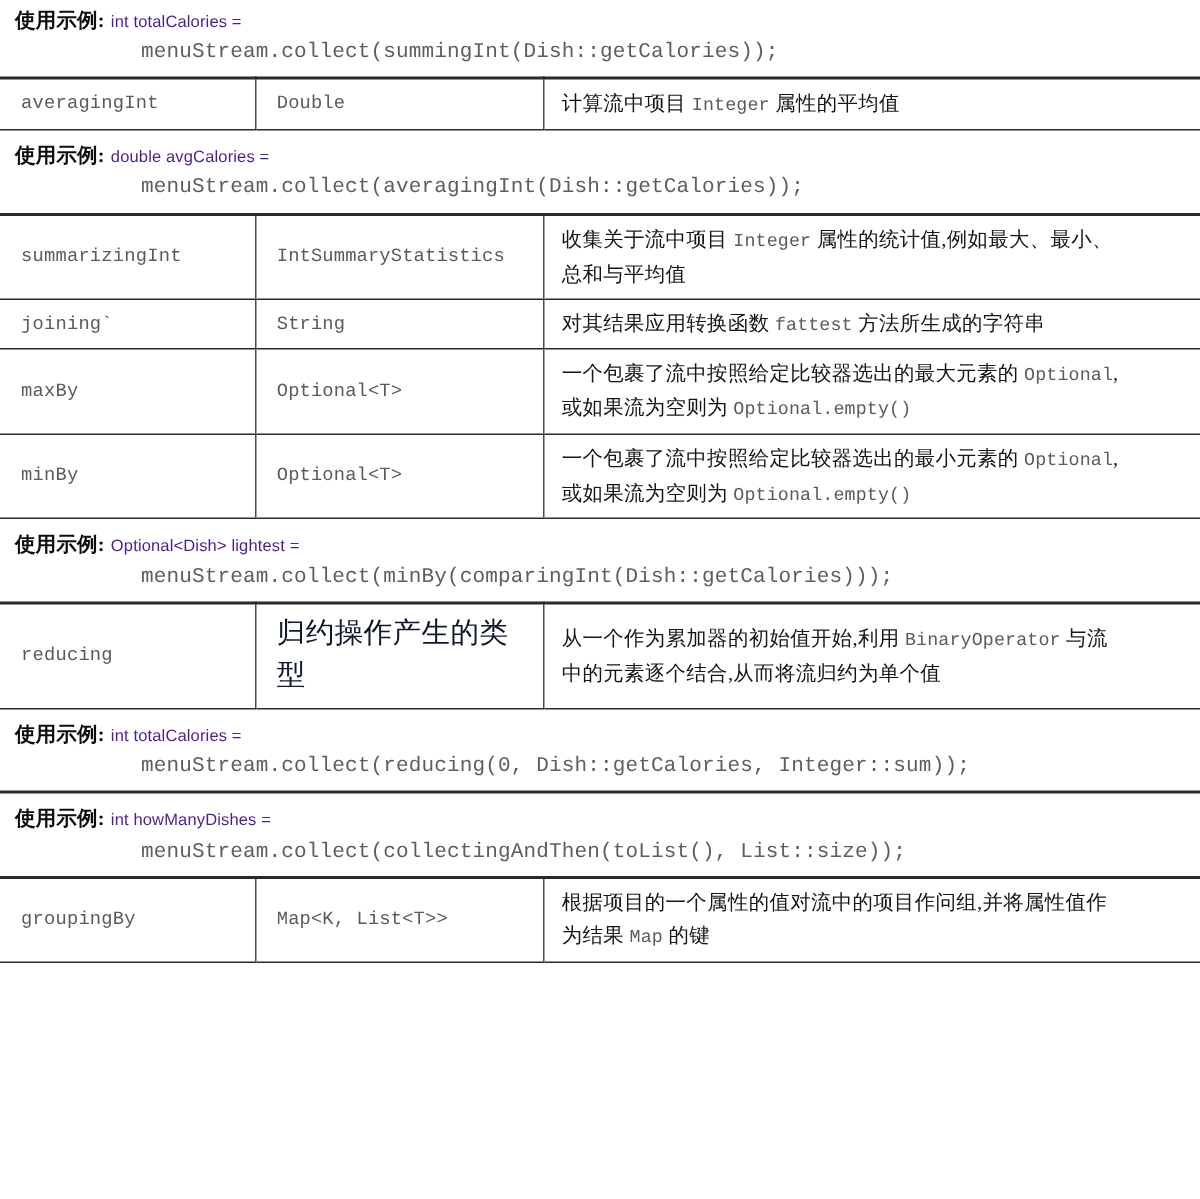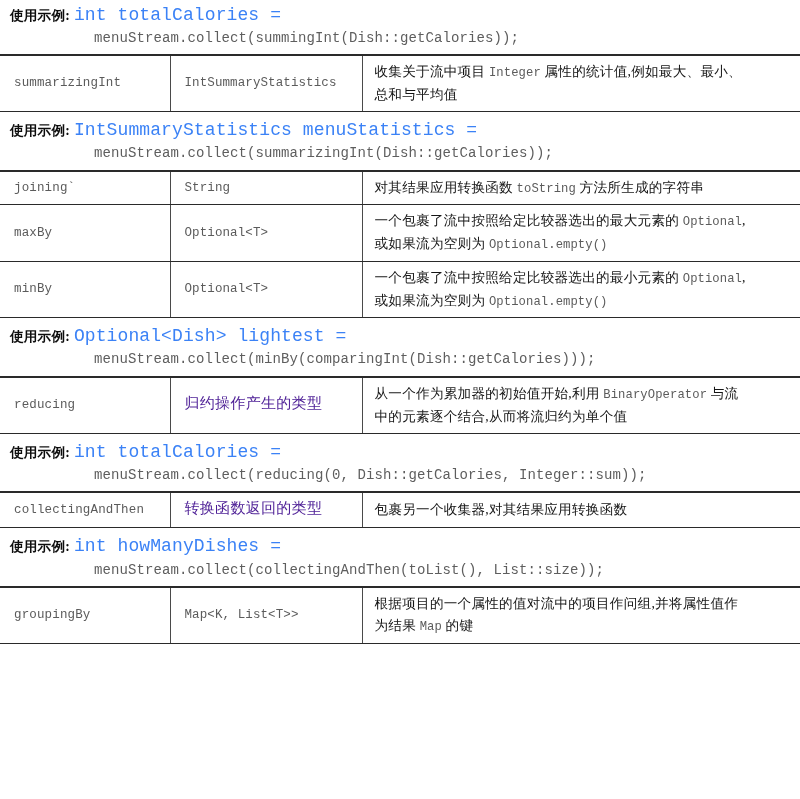--- a/index.html
+++ b/index.html
@@ -48,23 +48,23 @@
   tr.def-row > td.type-cell {
     padding: 6px 6px 6px 14px;
     font-family: "Liberation Mono", monospace;
     font-size: 12.5px;
     color: #5b5b5b;
     letter-spacing: 0.1px;
     border-left: 1.4px solid #4a4a4a;
     line-height: 1.5;
   }
   tr.def-row > td.type-cell.cn {
-    font-family: Liberation Mono, monospace;
-    font-size: 15px;
-    color: #4c1d95;
+    font-family: Liberation Sans, sans-serif;
+    font-size: 19px;
+    color: #0f172a;
     letter-spacing: 0.3px;
   }
   tr.def-row > td.desc-cell {
     padding: 5px 8px 5px 12px;
     border-left: 1.4px solid #4a4a4a;
     font-size: 13.6px;
     color: #151515;
     line-height: 1.62;
     letter-spacing: 0.25px;
   }
@@ -85,23 +85,23 @@
   }
   .ex-label {
     font-family: "Liberation Serif", serif;
     font-weight: bold;
     font-size: 13.6px;
     color: #0d0d0d;
     letter-spacing: 0.2px;
     margin-top: 21px;
   }
   .ex-code-1, .ex-code-2 {
-    font-family: Liberation Mono, monospace;
-    font-size: 18px;
-    color: #3b82f6;
+    font-family: Liberation Sans, sans-serif;
+    font-size: 11px;
+    color: #4c1d95;
     letter-spacing: 0.1px;
     white-space: pre;
   }
   .ex-line1 { line-height: 1.45; }
   .ex-line2 {
     line-height: 1.45;
     padding-left: 84px;
     white-space: pre;
     font-family: "Liberation Mono", monospace;
     font-size: 14px;
@@ -128,40 +128,47 @@
     <tbody id="table-body">
         <tr class="ex-row first-partial">
           <td colspan="3">
             <div class="ex-wrap">
               <div class="ex-line1"><span class="ex-label">使用示例:</span> <span class="ex-code-1">int totalCalories =</span></div>
               <div class="ex-line2">menuStream.collect(summingInt(Dish::getCalories));</div>
             </div>
           </td>
         </tr>
         <tr class="def-row">
+          <td class="name-cell">averagingInt</td>
+          <td class="type-cell">Double</td>
+          <td class="desc-cell">
+            <div><span>计算流中项目 </span><span class="mono">Integer</span><span> 属性的平均值</span></div>
+          </td>
+        </tr>
+        <tr class="ex-row">
+          <td colspan="3">
+            <div class="ex-wrap">
+              <div class="ex-line1"><span class="ex-label">使用示例:</span> <span class="ex-code-1">double avgCalories =</span></div>
+              <div class="ex-line2">menuStream.collect(averagingInt(Dish::getCalories));</div>
+            </div>
+          </td>
+        </tr>
+        <tr class="def-row">
           <td class="name-cell">summarizingInt</td>
           <td class="type-cell">IntSummaryStatistics</td>
           <td class="desc-cell">
             <div><span>收集关于流中项目 </span><span class="mono">Integer</span><span> 属性的统计值,例如最大、最小、</span></div>
             <div><span>总和与平均值</span></div>
           </td>
         </tr>
-        <tr class="ex-row">
-          <td colspan="3">
-            <div class="ex-wrap">
-              <div class="ex-line1"><span class="ex-label">使用示例:</span> <span class="ex-code-1">IntSummaryStatistics menuStatistics =</span></div>
-              <div class="ex-line2">menuStream.collect(summarizingInt(Dish::getCalories));</div>
-            </div>
-          </td>
-        </tr>
         <tr class="def-row">
           <td class="name-cell">joining`</td>
           <td class="type-cell">String</td>
           <td class="desc-cell">
-            <div><span>对其结果应用转换函数 </span><span class="mono">toString</span><span> 方法所生成的字符串</span></div>
+            <div><span>对其结果应用转换函数 </span><span class="mono">fattest</span><span> 方法所生成的字符串</span></div>
           </td>
         </tr>
         <tr class="def-row">
           <td class="name-cell">maxBy</td>
           <td class="type-cell">Optional&lt;T&gt;</td>
           <td class="desc-cell">
             <div><span>一个包裹了流中按照给定比较器选出的最大元素的 </span><span class="mono">Optional</span><span>,</span></div>
             <div><span>或如果流为空则为 </span><span class="mono">Optional.empty()</span></div>
           </td>
         </tr>
@@ -188,27 +195,20 @@
             <div><span>从一个作为累加器的初始值开始,利用 </span><span class="mono">BinaryOperator</span><span> 与流</span></div>
             <div><span>中的元素逐个结合,从而将流归约为单个值</span></div>
           </td>
         </tr>
         <tr class="ex-row">
           <td colspan="3">
             <div class="ex-wrap">
               <div class="ex-line1"><span class="ex-label">使用示例:</span> <span class="ex-code-1">int totalCalories =</span></div>
               <div class="ex-line2">menuStream.collect(reducing(0, Dish::getCalories, Integer::sum));</div>
             </div>
-          </td>
-        </tr>
-        <tr class="def-row">
-          <td class="name-cell">collectingAndThen</td>
-          <td class="type-cell cn">转换函数返回的类型</td>
-          <td class="desc-cell">
-            <div><span>包裹另一个收集器,对其结果应用转换函数</span></div>
           </td>
         </tr>
         <tr class="ex-row">
           <td colspan="3">
             <div class="ex-wrap">
               <div class="ex-line1"><span class="ex-label">使用示例:</span> <span class="ex-code-1">int howManyDishes =</span></div>
               <div class="ex-line2">menuStream.collect(collectingAndThen(toList(), List::size));</div>
             </div>
           </td>
         </tr>

